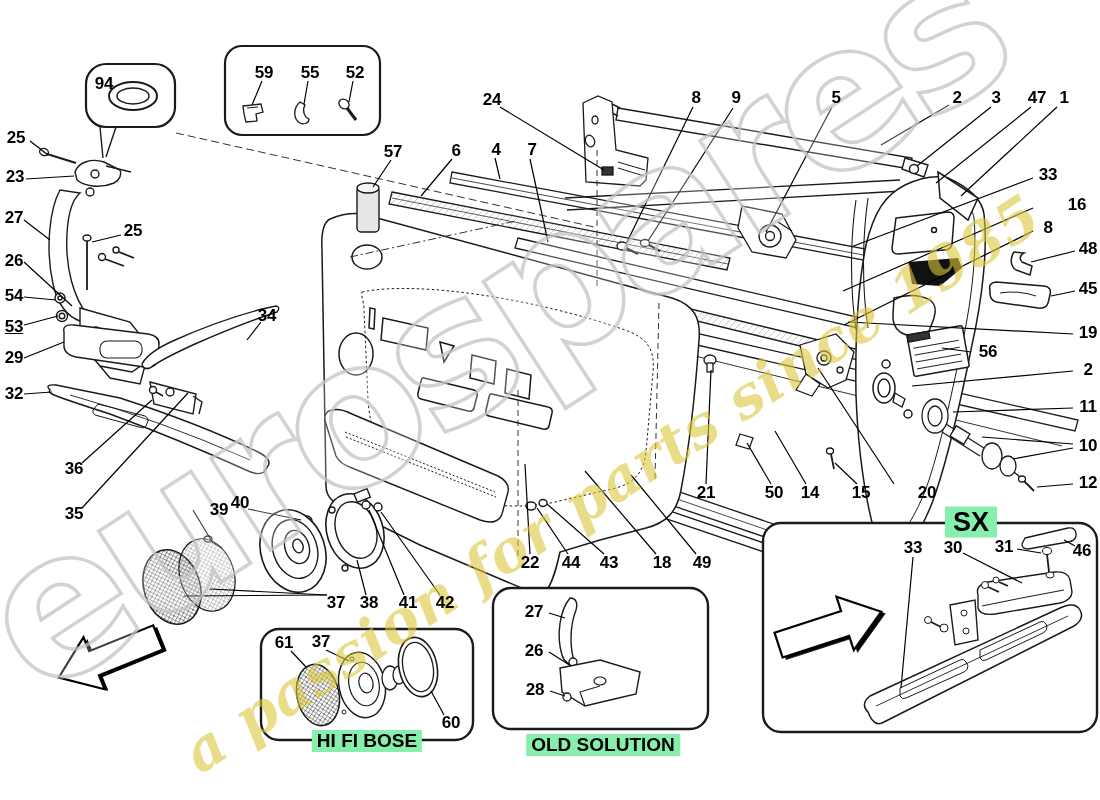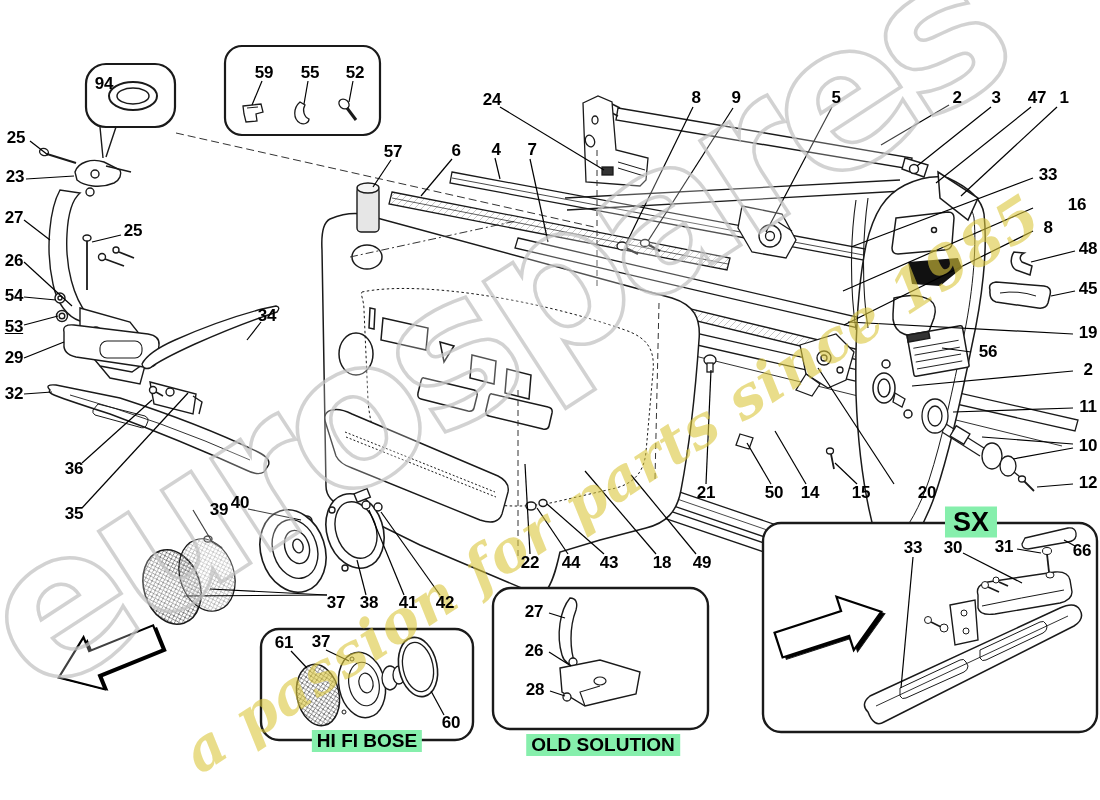--- a/index.html
+++ b/index.html
@@ -449,20 +449,20 @@
       <div class="callout" style="left: 899px; top: 493px; margin-left: 28px;">20</div>
       <div class="callout" style="left: 284px; top: 643px;">61</div>
       <div class="callout" style="left: 321px; top: 642px;">37</div>
       <div class="callout" style="left: 451px; top: 723px;">60</div>
       <div class="callout" style="left: 534px; top: 612px;">27</div>
       <div class="callout" style="left: 534px; top: 651px;">26</div>
       <div class="callout" style="left: 535px; top: 690px;">28</div>
       <div class="callout" style="left: 913px; top: 548px;">33</div>
       <div class="callout" style="left: 953px; top: 548px;">30</div>
       <div class="callout" style="left: 1004px; top: 547px;">31</div>
-      <div class="callout" style="left: 1082px; top: 551px;">66</div>
+      <div class="callout" style="left: 1082px; top: 551px;">46</div>
     </div>
 
 <div class="caption" style="left:367px;top:741px;">HI FI BOSE</div>
 <div class="caption" style="left:603px;top:745px;">OLD SOLUTION</div>
 <div class="caption sx-label" style="left:971px;top:522px;">SX</div>
 
 </div>
 
 </body></html>

